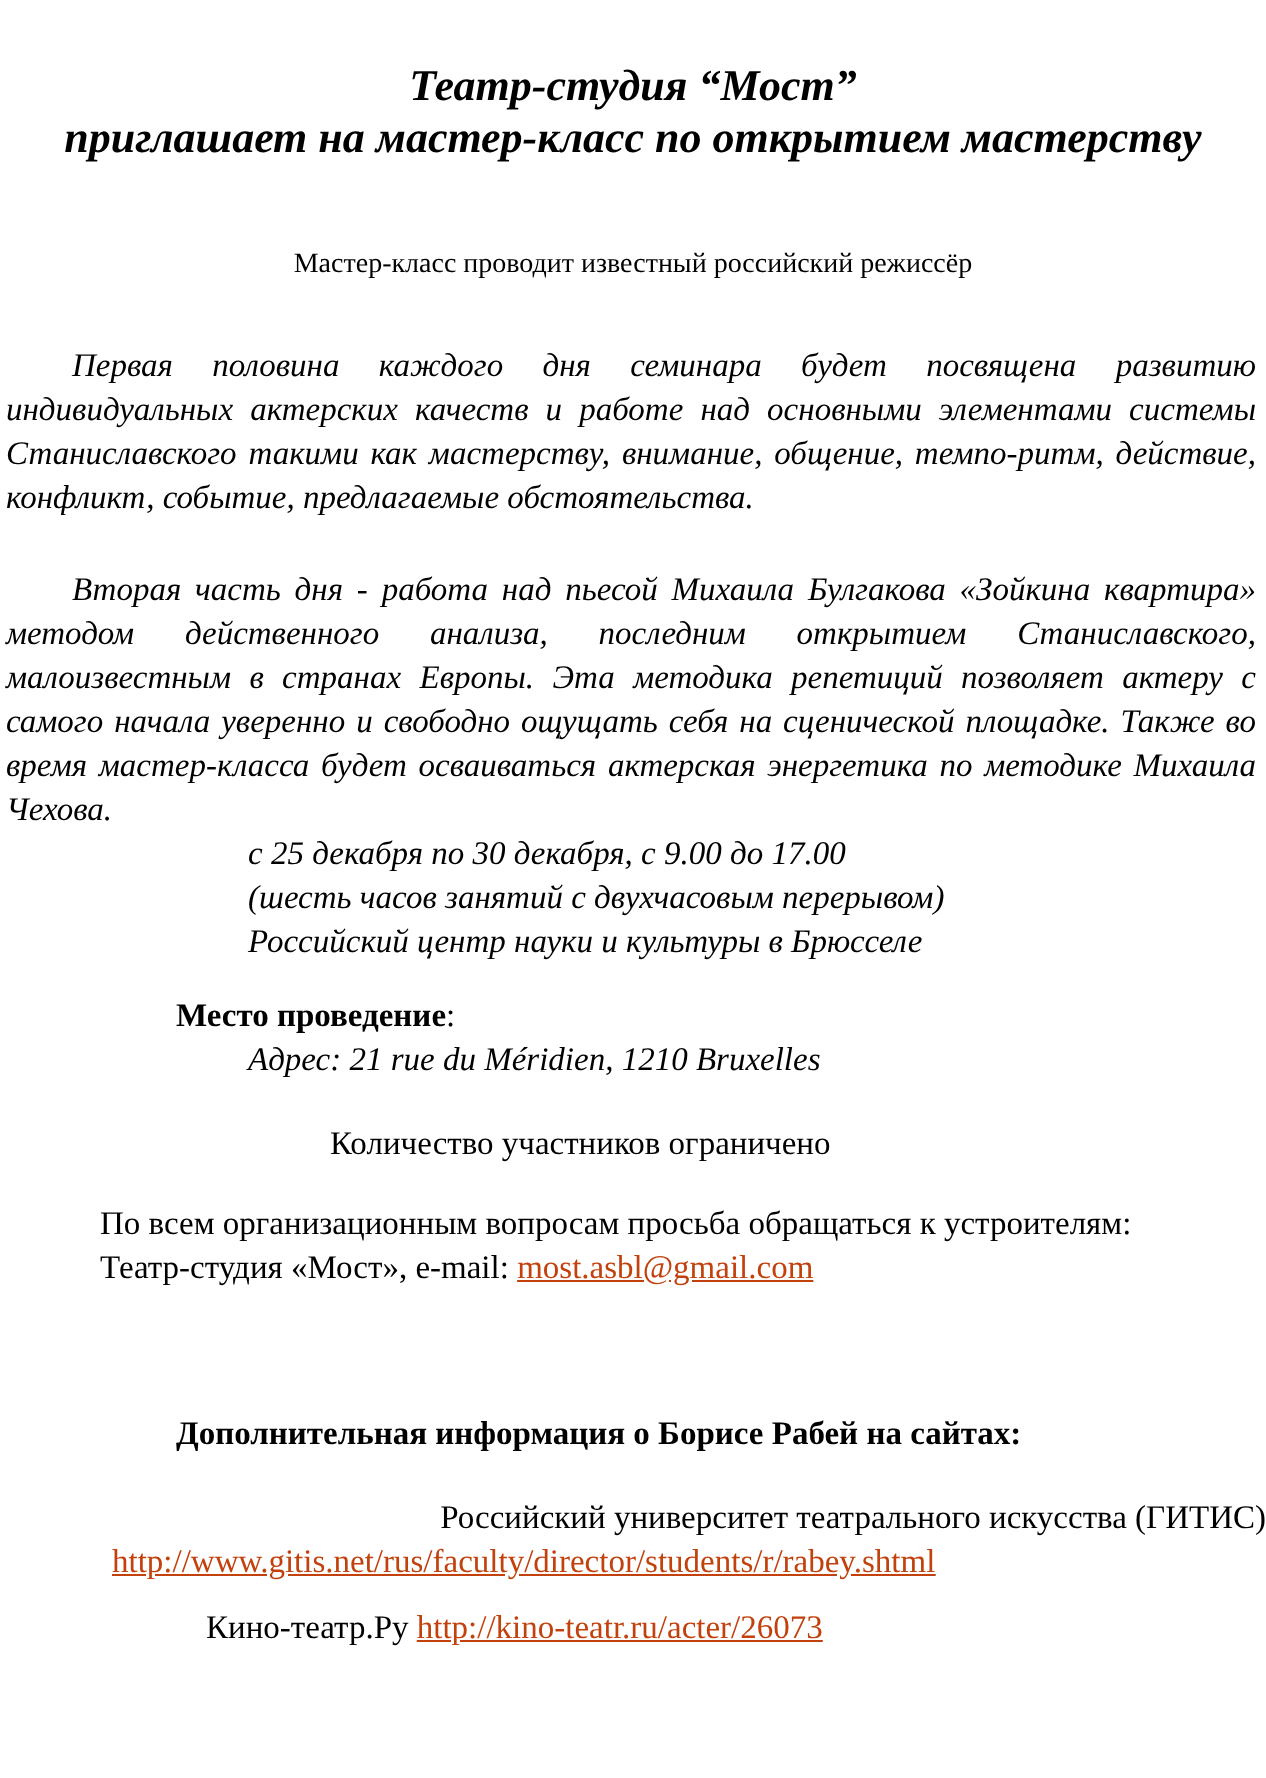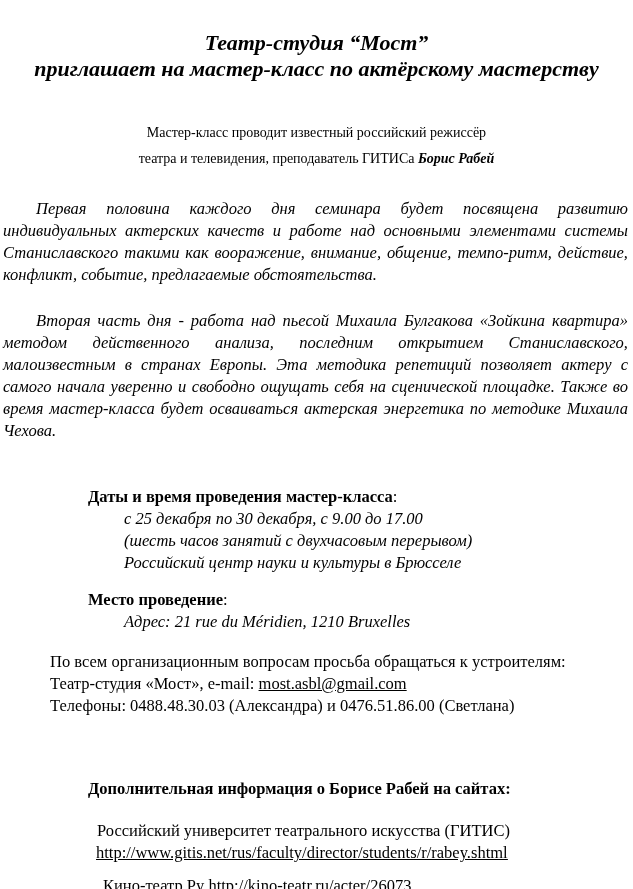--- a/index.html
+++ b/index.html
@@ -67,66 +67,65 @@
   }
   .contacts {
     margin: 18px 0 17px 50px;
   }
   .more-info-heading {
     margin: 61px 0 0 88px;
     font-weight: bold;
   }
   .site-label {
     margin: 20px 0 0 97px;
+    text-align: right;
   }
   .site-url {
-    margin-left: 96px;
+    margin-left: 56px;
     text-decoration: underline;
   }
   .kino-line {
     margin: 11px 0 0 103px;
   }
   a.link {
-    color: #000000;
+    color: #c2410c;
     text-decoration: underline;
     cursor: pointer;
   }
 </style>
 </head>
 <body>
 
 <div class="page">
 
   <div class="title-block">
     <div>Театр-студия “Мост”</div>
-    <div>приглашает на мастер-класс по актёрскому мастерству</div>
+    <div>приглашает на мастер-класс по открытием мастерству</div>
   </div>
 
   <div class="subtitle-block">
     <div>Мастер-класс проводит известный российский режиссёр</div>
-    <div><span>театра и телевидения, преподаватель ГИТИСа </span><span class="lecturer">Борис Рабей</span></div>
   </div>
 
-  <div class="intro-para">Первая половина каждого дня семинара будет посвящена развитию индивидуальных актерских качеств и работе над основными элементами системы Станиславского такими как вооражение, внимание, общение, темпо-ритм, действие, конфликт, событие, предлагаемые обстоятельства.</div>
+  <div class="intro-para">Первая половина каждого дня семинара будет посвящена развитию индивидуальных актерских качеств и работе над основными элементами системы Станиславского такими как мастерству, внимание, общение, темпо-ритм, действие, конфликт, событие, предлагаемые обстоятельства.</div>
 
   <div class="intro-para">Вторая часть дня - работа над пьесой Михаила Булгакова «Зойкина квартира» методом действенного анализа, последним открытием Станиславского, малоизвестным в странах Европы. Эта методика репетиций позволяет актеру с самого начала уверенно и свободно ощущать себя на сценической площадке. Также во время мастер-класса будет осваиваться актерская энергетика по методике Михаила Чехова.</div>
 
-  <div class="body-text section-heading"><span class="bold">Даты и время проведения мастер-класса</span><span>:</span></div>
   <div class="body-text detail-line">с 25 декабря по 30 декабря, с 9.00 до 17.00</div>
   <div class="body-text detail-line">(шесть часов занятий с двухчасовым перерывом)</div>
 
   <div class="body-text detail-line">Российский центр науки и культуры в Брюсселе</div>
   <div class="body-text section-heading heading-location"><span class="bold">Место проведение</span><span>:</span></div>
   <div class="body-text detail-line">Адрес: 21 rue du Méridien, 1210 Bruxelles</div>
 
+  <div class="body-text participants">Количество участников ограничено</div>
 
   <div class="body-text contacts">
     <div>По всем организационным вопросам просьба обращаться к устроителям:</div>
     <div><span>Театр-студия «Мост», e-mail: </span><a class="link">most.asbl@gmail.com</a></div>
-    <div>Телефоны: 0488.48.30.03 (Александра) и 0476.51.86.00 (Светлана)</div>
   </div>
 
   <div class="body-text more-info-heading"><span class="bold">Дополнительная информация о Борисе Рабей</span><span> на сайтах:</span></div>
 
   <div class="body-text site-label">Российский университет театрального искусства (ГИТИС)</div>
   <div class="body-text site-url"><a class="link">http://www.gitis.net/rus/faculty/director/students/r/rabey.shtml</a></div>
 
   <div class="body-text kino-line"><span>Кино-театр.Ру </span><a class="link">http://kino-teatr.ru/acter/26073</a></div>
 
 </div>

